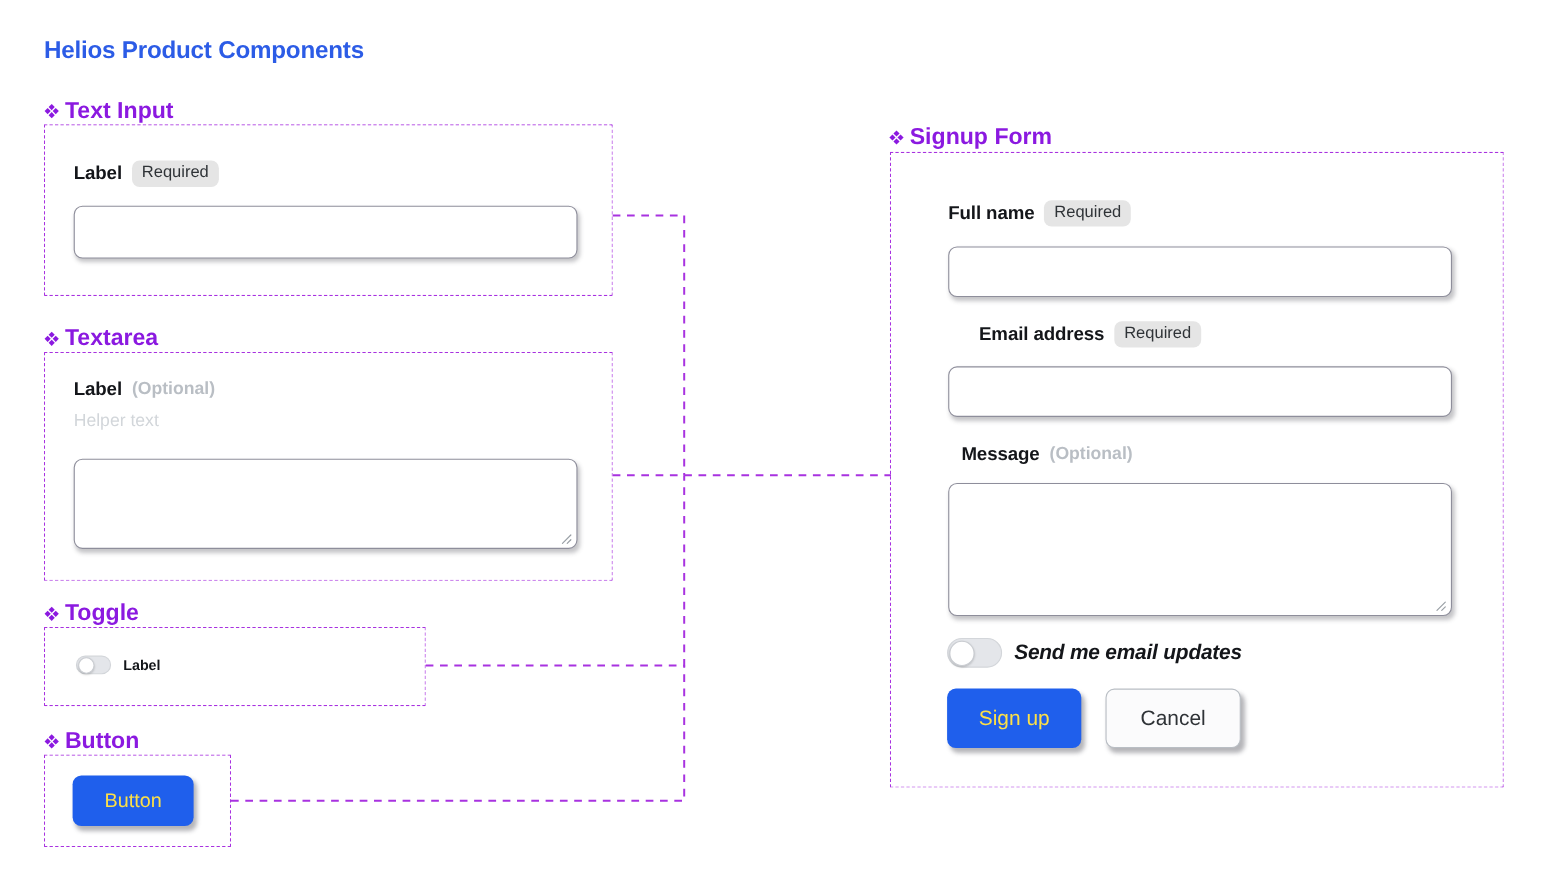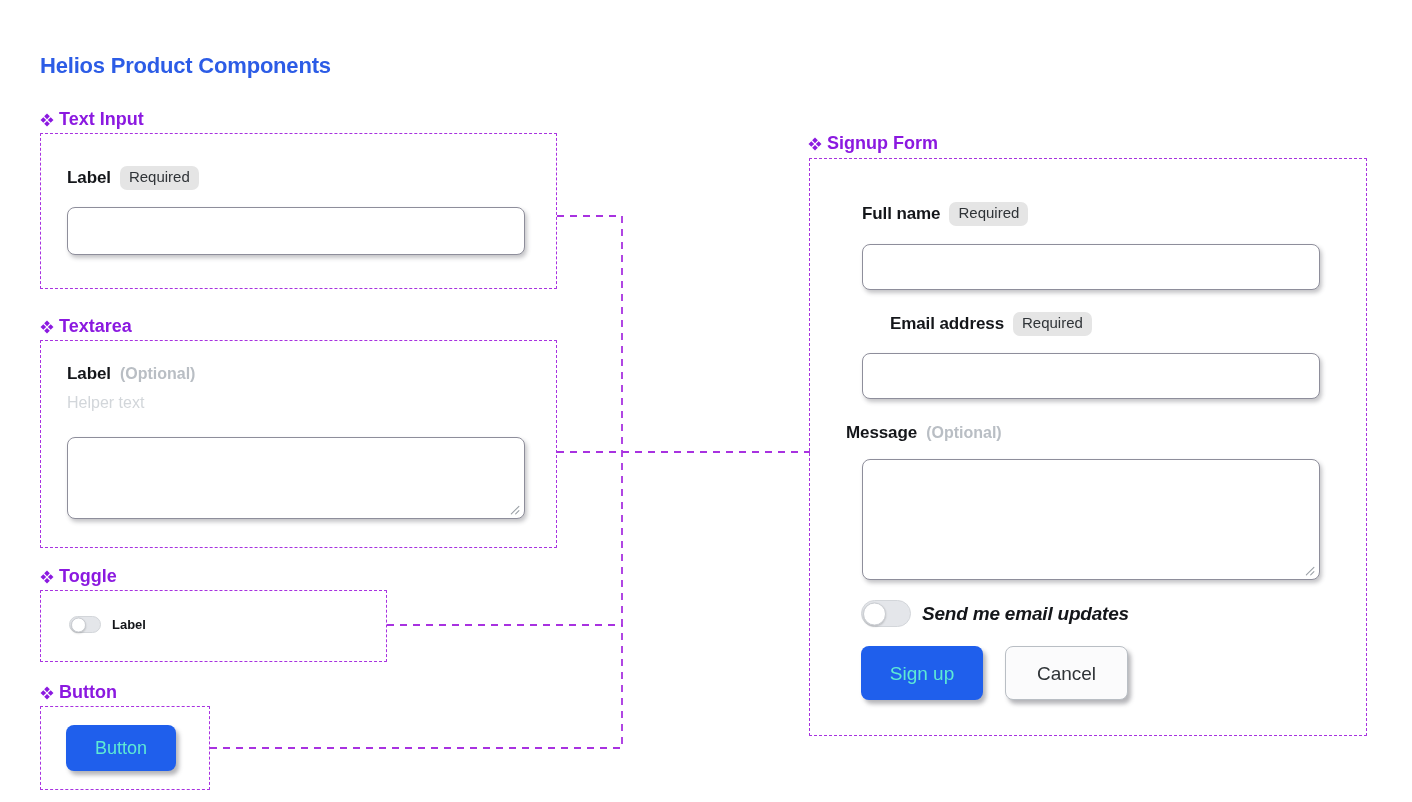--- a/index.html
+++ b/index.html
@@ -6,21 +6,21 @@
   html, body { margin: 0; padding: 0; }
   body {
     width: 1412px;
     height: 802px;
     background: #ffffff;
     font-family: "Liberation Sans", sans-serif;
     position: relative;
     overflow: hidden;
   }
 
-  #canvas { position: absolute; inset: 0; margin-top: 20px; }
+  #canvas { position: absolute; inset: 0; }
 
   
   #connectors {
     position: absolute;
     left: 0; top: 0;
     width: 1412px; height: 802px;
     pointer-events: none;
     z-index: 1;
   }
 
@@ -34,21 +34,21 @@
   }
   #heading-helios { left: 40px; top: 33px; color: #2c5ce6; }
   #heading-cloud  { left: 808px; top: 33px; color: #14161a; }
 
   
   .group-label {
     position: absolute;
     display: flex;
     align-items: center;
     gap: 5px;
-    font-size: 18px;
+    font-size: 21px;
     font-weight: bold;
     color: #8b19e0;
     white-space: nowrap;
   }
   .diamond-icon {
     width: 14px; height: 14px;
     flex: 0 0 14px;
     display: block;
   }
 
@@ -165,21 +165,21 @@
   .btn {
     font-family: "Liberation Sans", sans-serif;
     border-radius: 8px;
     cursor: pointer;
     line-height: 1;
     white-space: nowrap;
     outline: none;
   }
   .btn-primary {
     background: #1f5fec;
-    color: #5eead4;
+    color: #fde047;
     border: none;
     box-shadow: 3px 4px 4px rgba(60,60,70,0.38);
   }
   .btn-secondary {
     background: #fbfbfc;
     color: #2f3337;
     border: 1.4px solid #b9bec4;
     box-shadow: 3px 4px 4px rgba(60,60,70,0.38);
   }
 
@@ -321,21 +321,21 @@
   <input class="text-input abs" type="text" style="left: 862px; top: 224px; width: 458px; height: 46px;" placeholder="">
 
   <div class="abs" style="left:890px; top:292px;">
     <div class="field-label-row">
       <span class="field-label">Email address</span>
       <span class="badge-required">Required</span>
     </div>
   </div>
   <input class="text-input abs" type="email" style="left: 862px; top: 333px; width: 458px; height: 46px;" placeholder="">
 
-  <div class="abs" style="left:846px; top:403px;">
+  <div class="abs" style="left:874px; top:403px;">
     <div class="field-label-row">
       <span class="field-label">Message</span>
       <span class="optional-text">(Optional)</span>
     </div>
   </div>
   <div class="ta-wrap abs" style="left:862px; top:439px; width:458px; height:121px;">
     <textarea class="text-area" style="height: 121px;" placeholder=""></textarea>
     <svg class="resize-grip" viewBox="0 0 12 12">
       <g stroke="#9aa0a6" stroke-width="1" stroke-linecap="round">
         <line x1="11" y1="4" x2="4" y2="11"></line>

